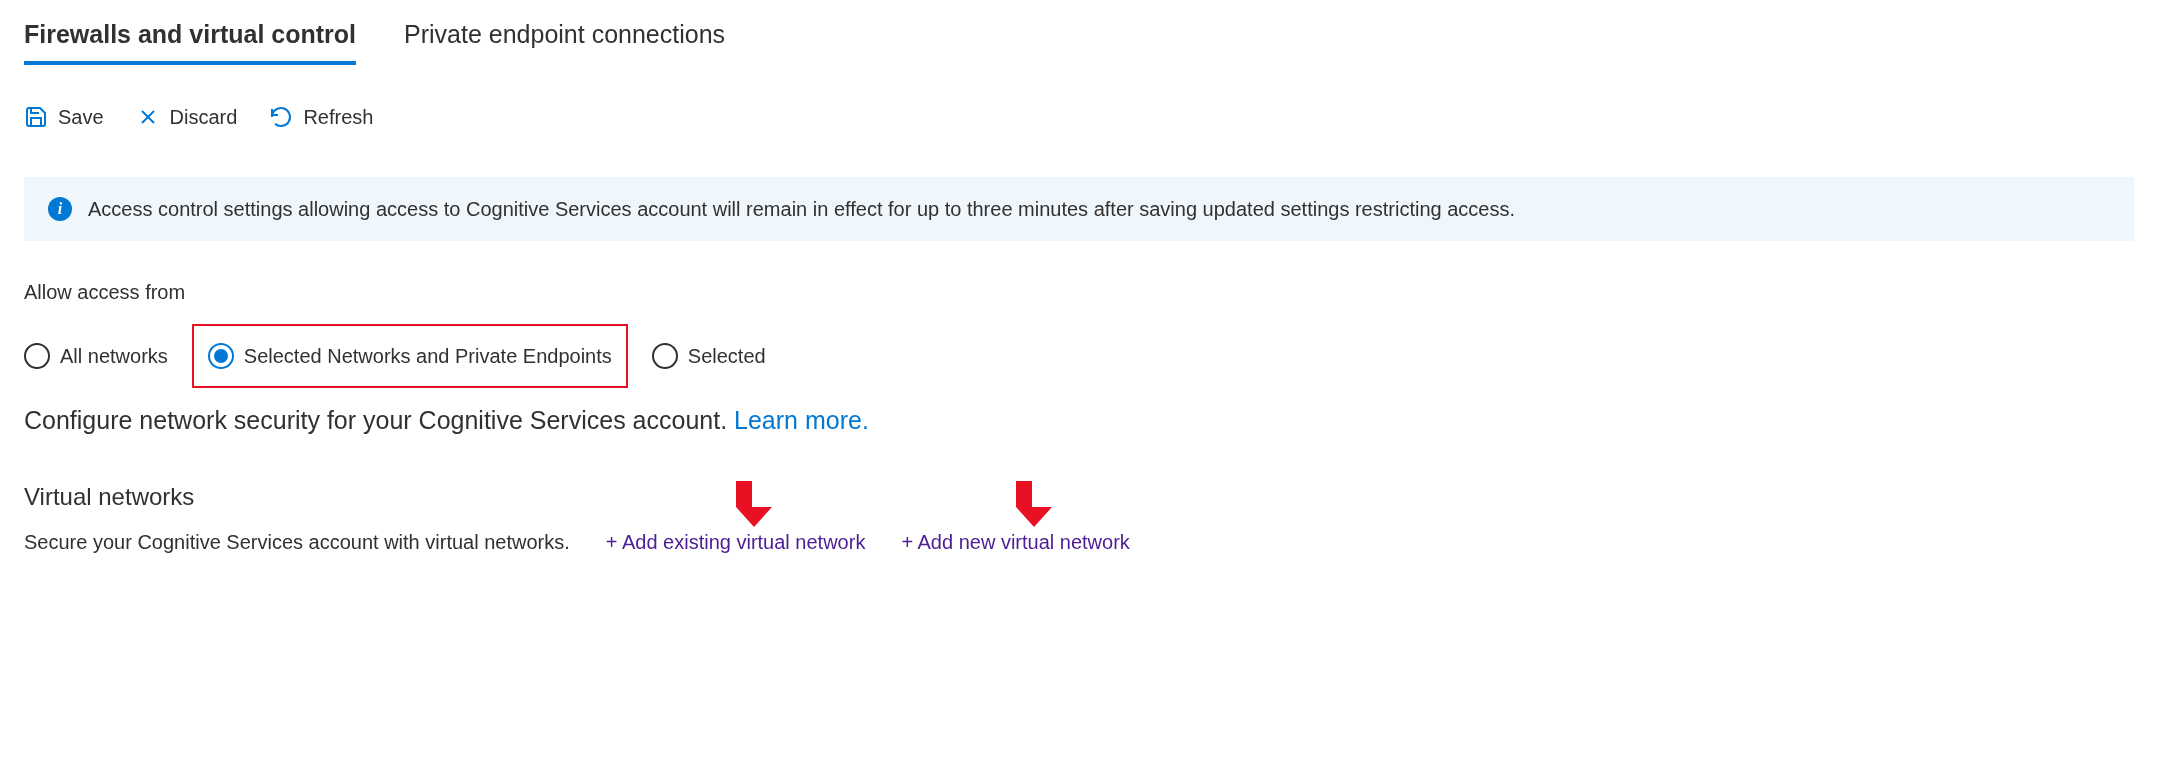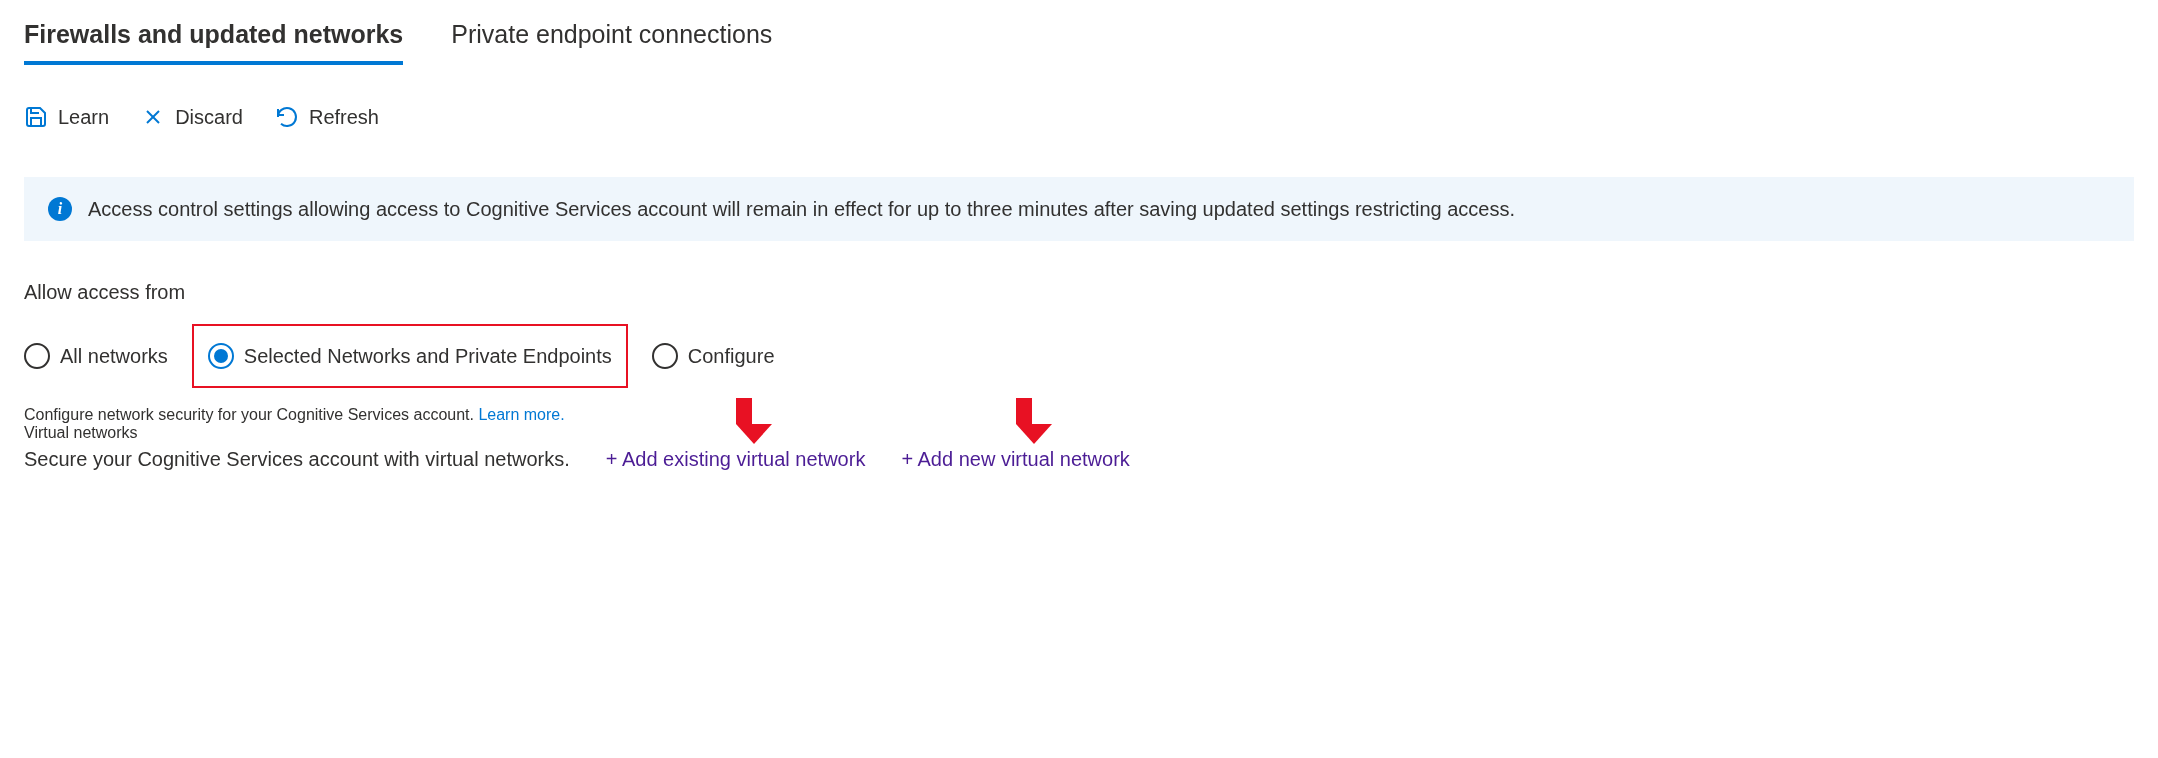--- a/index.html
+++ b/index.html
@@ -112,29 +112,30 @@
       border-radius: 50%;
     }
     .highlight-box {
       border: 2px solid #e81123;
       padding: 17px 14px;
       display: flex;
       align-items: center;
       gap: 10px;
     }
     .config-text {
-      font-size: 16px;
+      font-size: 25px;
+      margin-bottom: 48px;
     }
     .link {
       color: #0078d4;
       cursor: pointer;
     }
     .vnet-heading {
-      font-size: 16px;
-      margin-bottom: 6px;
+      font-size: 24px;
+      margin-bottom: 20px;
     }
     .vnet-row {
       display: flex;
       align-items: center;
       gap: 36px;
       font-size: 20px;
       position: relative;
     }
     .add-link {
       color: #4c1d95;
@@ -161,32 +162,32 @@
       border-left: 18px solid transparent;
       border-right: 18px solid transparent;
       border-top: 20px solid #e81123;
       margin: 0 auto;
     }
   </style>
 </head>
 <body>
 
 <div class="tabs">
-  <div class="tab active">Firewalls and updated networks</div>
+  <div class="tab active">Firewalls and virtual control</div>
   <div class="tab">Private endpoint connections</div>
 </div>
 
 <div class="toolbar">
   <div class="toolbar-btn">
     <svg viewBox="0 0 24 24" fill="none" stroke="#0078d4" stroke-width="2">
       <path d="M19 21H5a2 2 0 0 1-2-2V5a2 2 0 0 1 2-2h11l5 5v11a2 2 0 0 1-2 2z"></path>
       <polyline points="17 21 17 13 7 13 7 21"></polyline>
       <polyline points="7 3 7 8 15 8"></polyline>
     </svg>
-    <span>Learn</span>
+    <span>Save</span>
   </div>
   <div class="toolbar-btn">
     <svg viewBox="0 0 24 24" fill="none" stroke="#0078d4" stroke-width="2">
       <line x1="18" y1="6" x2="6" y2="18"></line>
       <line x1="6" y1="6" x2="18" y2="18"></line>
     </svg>
     <span>Discard</span>
   </div>
   <div class="toolbar-btn">
     <svg viewBox="0 0 24 24" fill="none" stroke="#0078d4" stroke-width="2">
@@ -213,21 +214,21 @@
   <div class="highlight-box">
     <div class="radio-option">
       <div class="radio-circle selected">
         <div class="radio-inner"></div>
       </div>
       <span>Selected Networks and Private Endpoints</span>
     </div>
   </div>
   <div class="radio-option">
     <div class="radio-circle"></div>
-    <span>Configure</span>
+    <span>Selected</span>
   </div>
 </div>
 
 <div class="config-text">
   <span>Configure network security for your Cognitive Services account. </span>
   <span class="link">Learn more.</span>
 </div>
 
 <div class="vnet-heading">Virtual networks</div>
 

